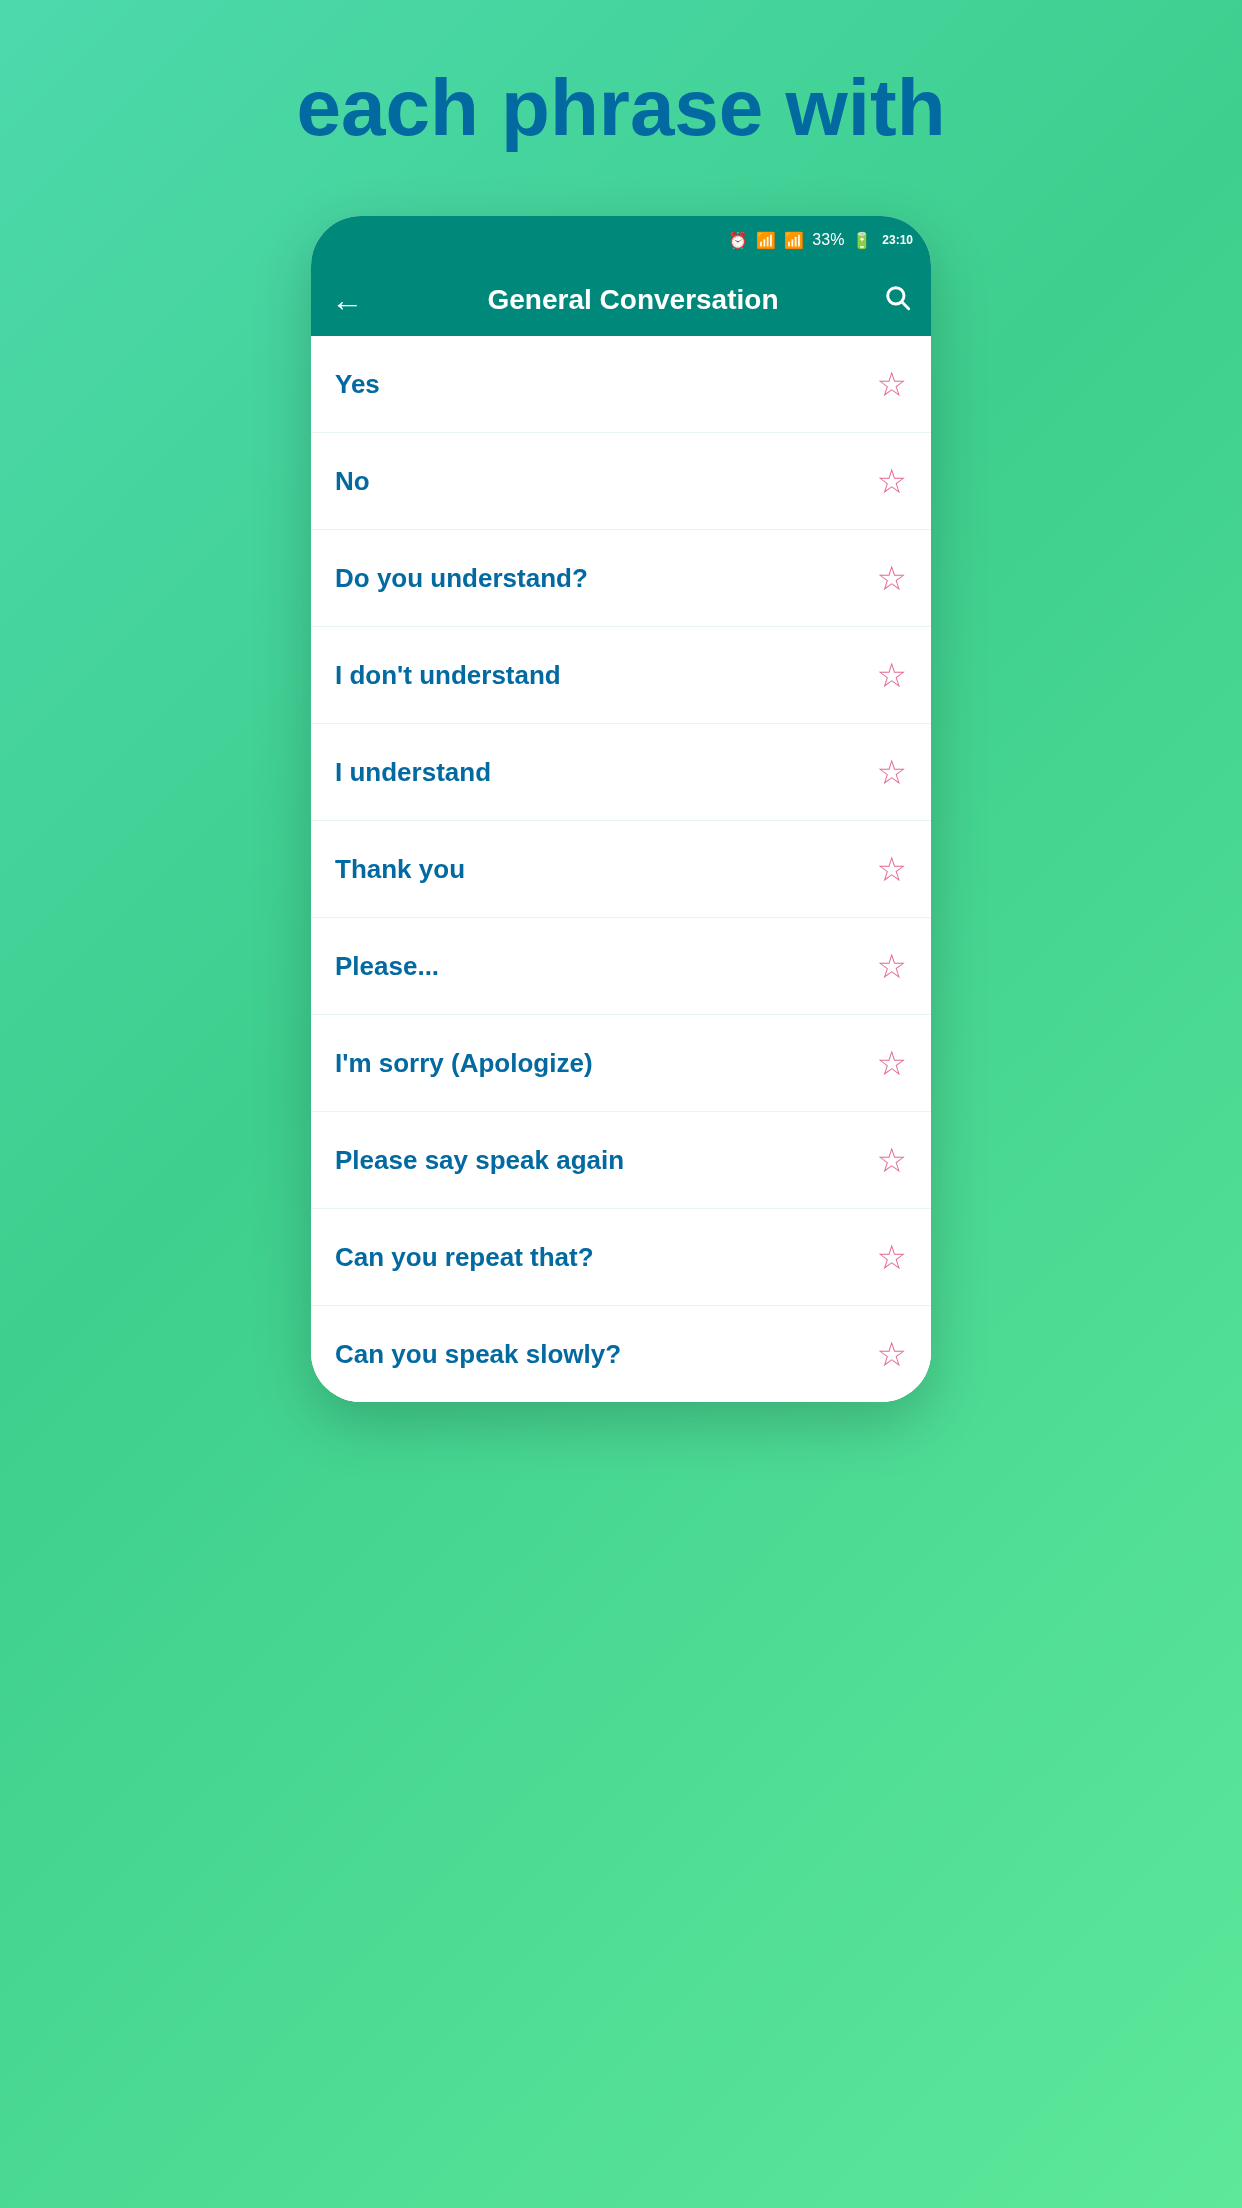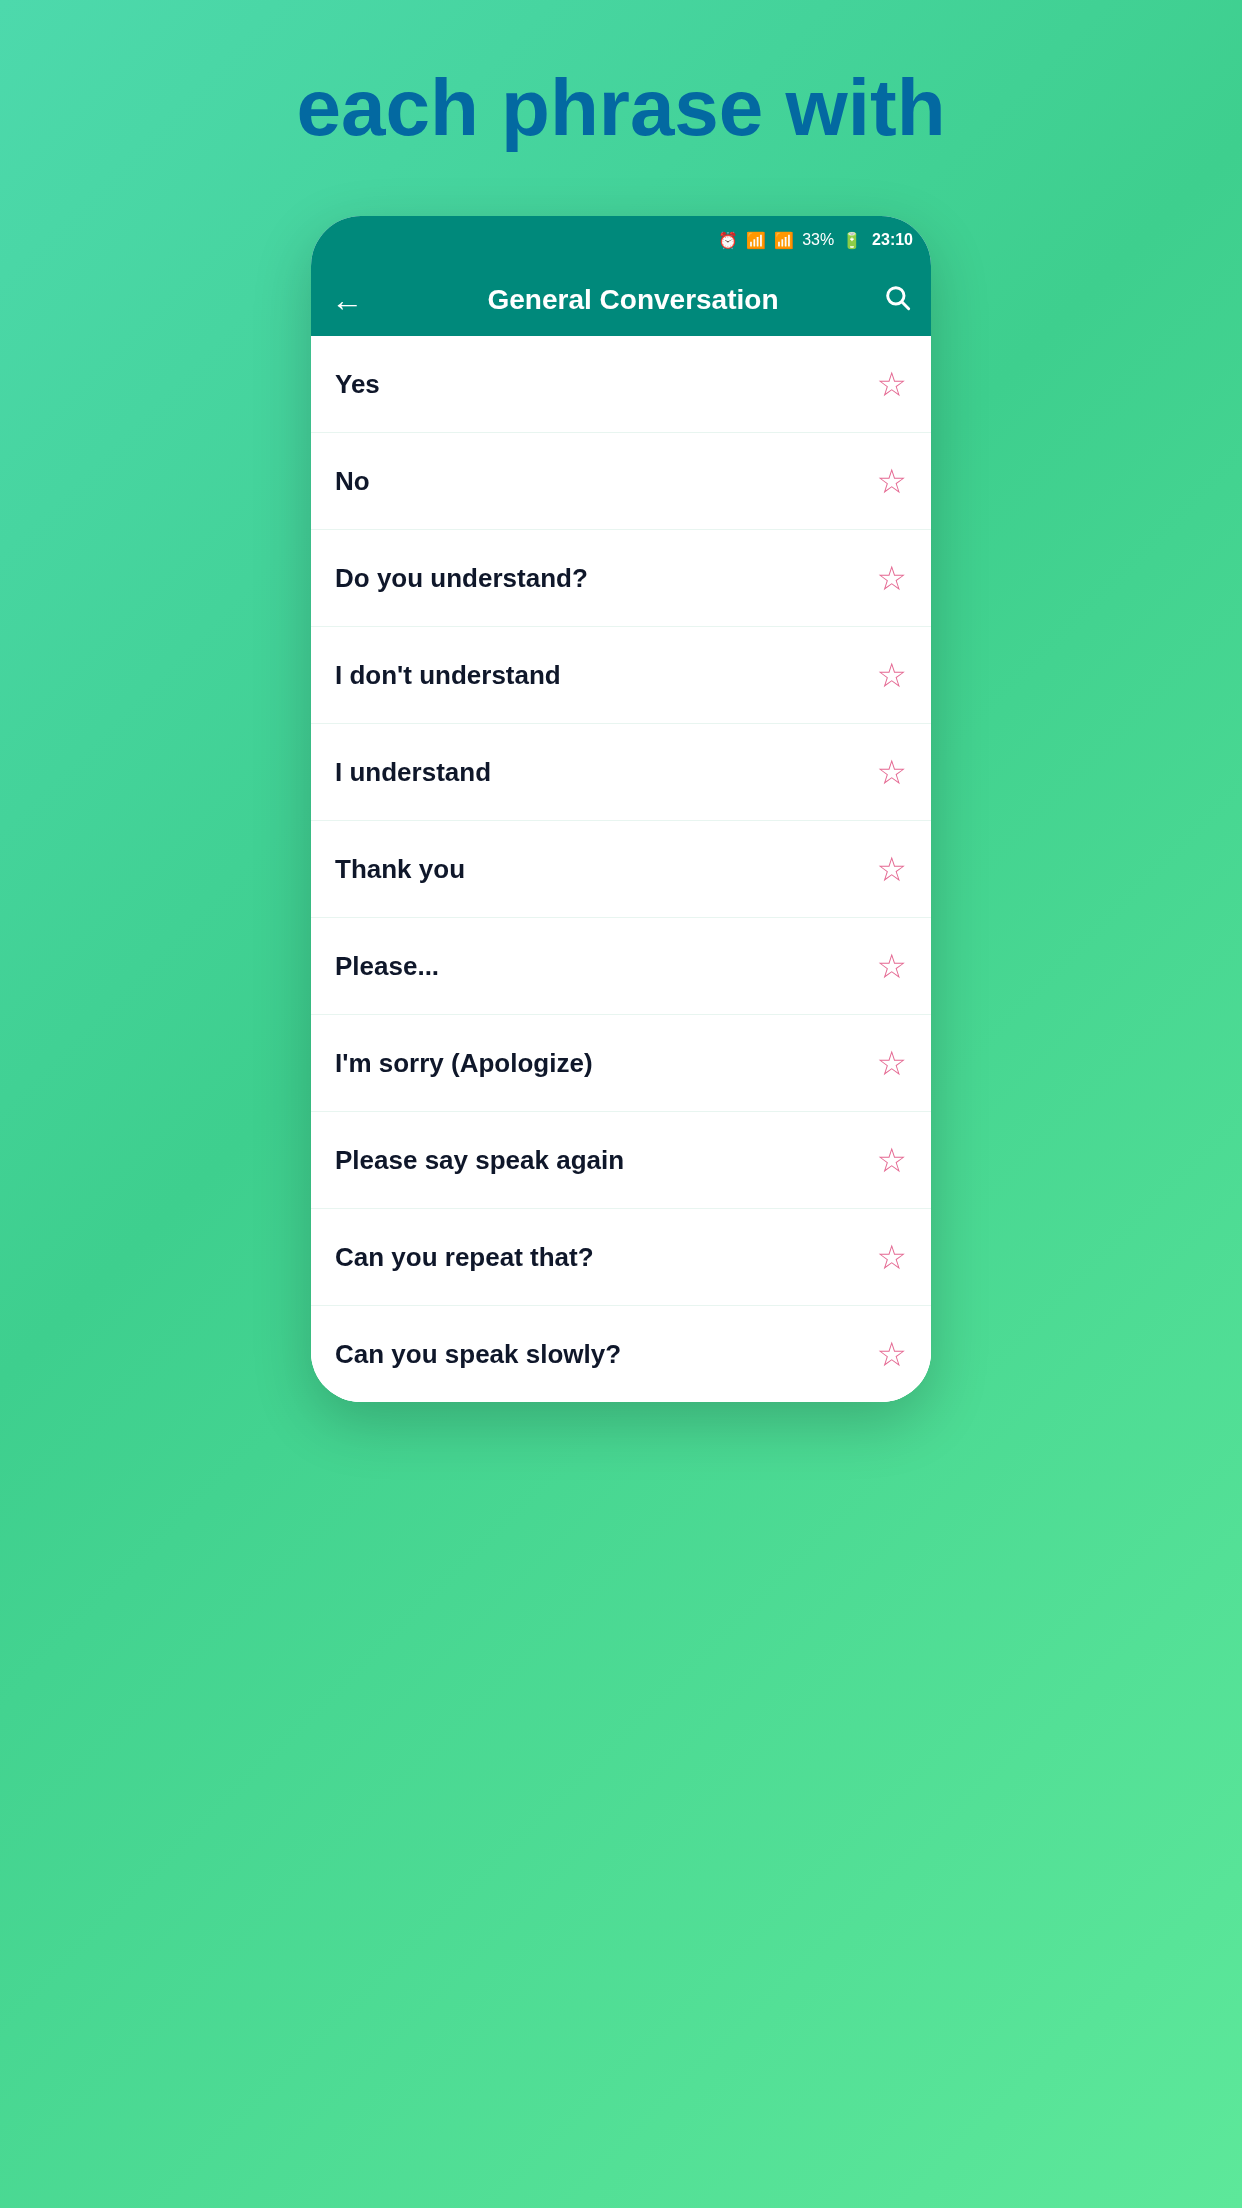--- a/index.html
+++ b/index.html
@@ -46,21 +46,21 @@
     }
 
     .status-icons {
       display: flex;
       align-items: center;
       gap: 8px;
       font-size: 16px;
     }
 
     .status-time {
-      font-size: 16px;
+      font-size: 12px;
       font-weight: bold;
     }
 
     .toolbar {
       background: #00897B;
       color: white;
       display: flex;
       align-items: center;
       padding: 0 20px;
       height: 72px;
@@ -101,21 +101,21 @@
       cursor: pointer;
     }
 
     .phrase-item:last-child {
       border-bottom: none;
     }
 
     .phrase-text {
       font-size: 26px;
       font-weight: bold;
-      color: #0f172a;
+      color: #0369a1;
     }
 
     
     .star-empty {
       color: #e05080;
       font-size: 34px;
       opacity: 0.85;
     }
   </style>
 </head>

